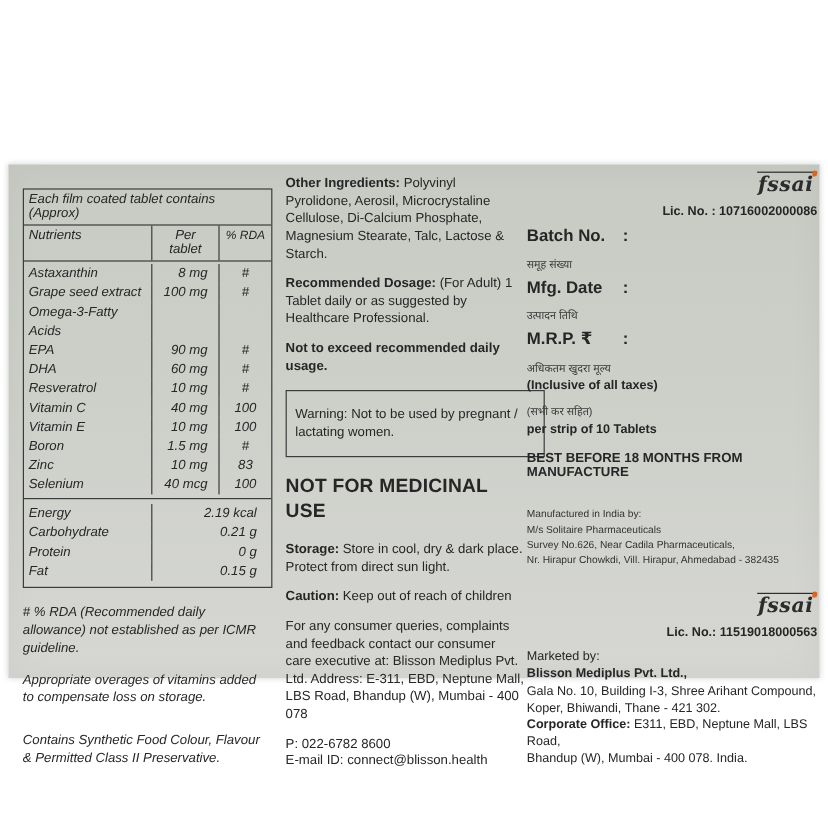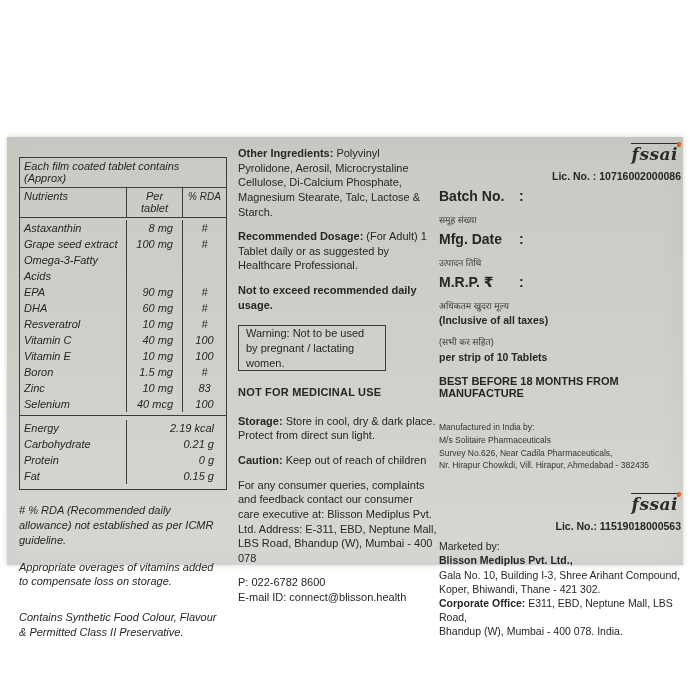--- a/index.html
+++ b/index.html
@@ -38,22 +38,22 @@
   .macro-row > div:nth-child(2) { border-left:1.5px solid #3c3c3c; text-align:right; padding-right:12px; }
   .left-note { font-size:11px; line-height:1.35; width:206px; }
   .note-1 { margin-top:13px; }
   .note-2 { margin-top:12px; }
   .note-3 { margin-top:21px; }
 
   
   .col-mid { position:absolute; left:231px; top:9px; width:199px; font-size:11px; line-height:1.33; }
   .col-mid p { margin-bottom:10px; }
   .bold { font-weight:bold; }
-  .warning-box { display:inline-block; border:1.5px solid #3c3c3c; padding:0 7px; margin:3px 0 12px; width:148px; }
-  .not-medicinal { font-weight:bold; font-size:11px; margin:2px 0 14px; letter-spacing:0.2px; }
+  .warning-box { display:inline-block; border:1.5px solid #3c3c3c; padding:12px 7px; margin:3px 0 12px; width:216px; }
+  .not-medicinal { font-weight:bold; font-size:16px; margin:2px 0 14px; letter-spacing:0.2px; }
   .not-exceed { font-weight:bold; }
   .consumer { margin-top:2px; }
 
   
   .col-right { position:absolute; left:432px; top:6px; width:242px; }
   .fssai {
     font-family:"DejaVu Serif","Liberation Serif",serif;
     font-style:italic; font-weight:bold; font-size:17px; line-height:1;
     position:relative; padding:3px 3px 0 1px; letter-spacing:0.5px; color:#2c2c2c;
   }

